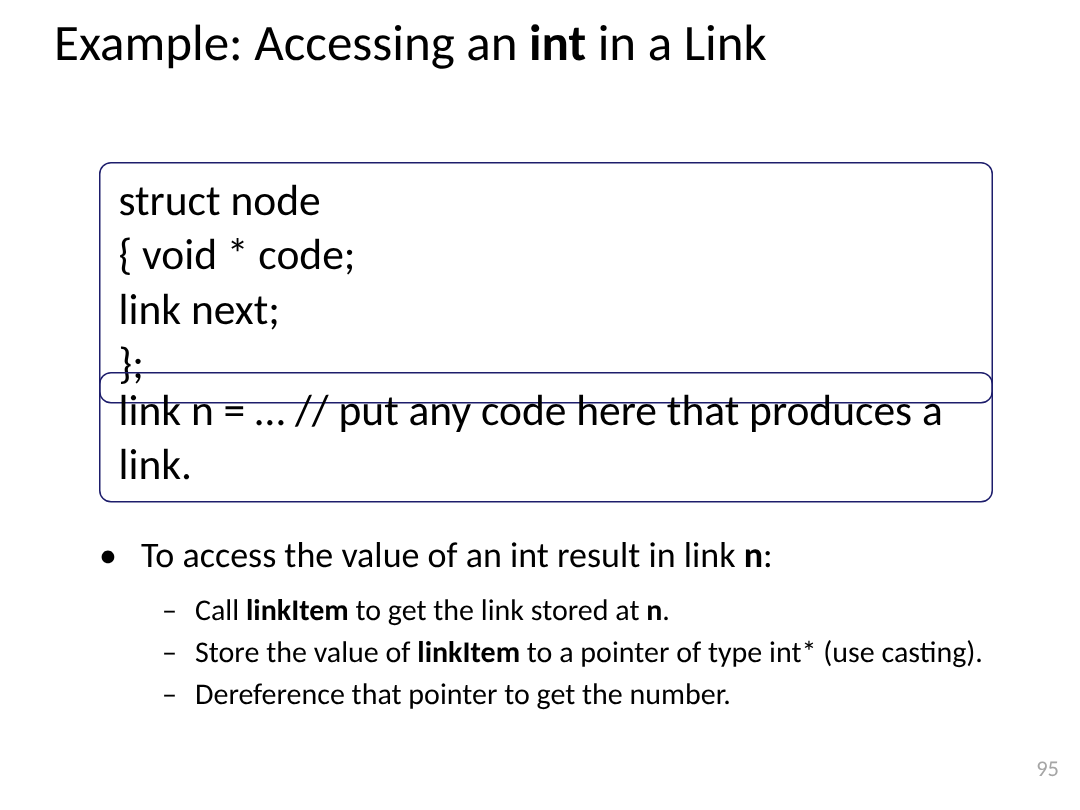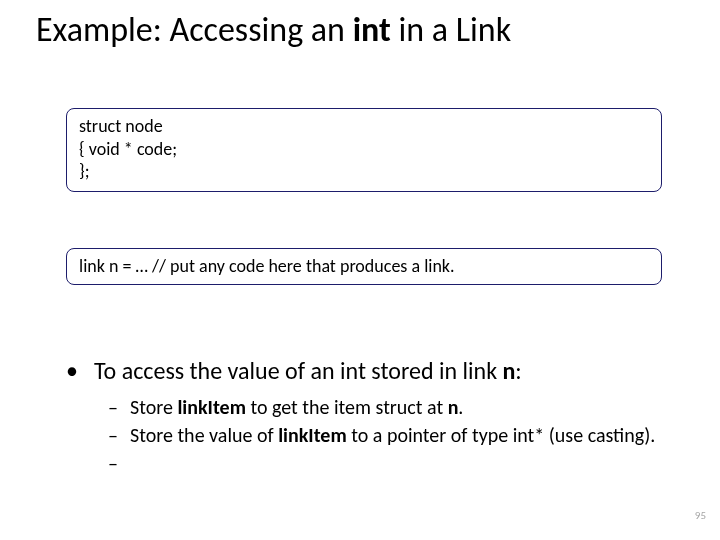--- a/index.html
+++ b/index.html
@@ -28,21 +28,21 @@
     font-weight: 400;
   }
   .title .b { font-weight: 700; }
   .codebox {
     position: absolute;
     left: 66px;
     right: 58px;
     border: 1.5px solid #1d1d6b;
     border-radius: 8px;
     padding: 6px 12px 8px 12px;
-    font-size: 18px;
+    font-size: 29px;
     line-height: 1.25;
     box-sizing: border-box;
   }
   .codebox.box1 { top: 108px; }
   .codebox.box2 { top: 248px; padding-top: 6px; padding-bottom: 6px; }
   .body {
     position: absolute;
     left: 66px;
     right: 40px;
     top: 356px;
@@ -67,61 +67,65 @@
   }
   .bullet2 .dash {
     width: 22px;
     flex: 0 0 22px;
   }
   .b { font-weight: 700; }
   .pagenum {
     position: absolute;
     bottom: 10px;
     right: 14px;
-    font-size: 11px;
+    font-size: 15px;
     color: #a6a6a6;
   }
 </style>
 </head>
 <body>
 
 <div class="slide">
 
   <div class="title">
     <span>Example: Accessing an </span><span class="b">int</span><span> in a Link</span>
   </div>
 
   <div class="codebox box1">
     <div>struct node</div>
     <div>{   void * code;</div>
+    <div>     link next;</div>
     <div>};</div>
   </div>
 
   <div class="codebox box2">
     <div>link n = … // put any code here that produces a link.</div>
   </div>
 
   <div class="body">
     <div class="bullet1">
       <div class="dot">•</div>
       <div>
-        <span>To access the value of an int stored in link </span><span class="b">n</span><span>:</span>
+        <span>To access the value of an int result in link </span><span class="b">n</span><span>:</span>
       </div>
     </div>
     <div class="bullet2">
       <div class="dash">–</div>
       <div>
-        <span>Store </span><span class="b">linkItem</span><span> to get the item struct at </span><span class="b">n</span><span>.</span>
+        <span>Call </span><span class="b">linkItem</span><span> to get the link stored at </span><span class="b">n</span><span>.</span>
       </div>
     </div>
     <div class="bullet2">
       <div class="dash">–</div>
       <div>
         <span>Store the value of </span><span class="b">linkItem</span><span> to a pointer of type int* (use casting).</span>
       </div>
     </div>
     <div class="bullet2">
       <div class="dash">–</div>
+      <div>
+        <span>Dereference that pointer to get the number.</span>
+      </div>
     </div>
   </div>
 
   <div class="pagenum">95</div>
 </div>
 
 </body></html>

